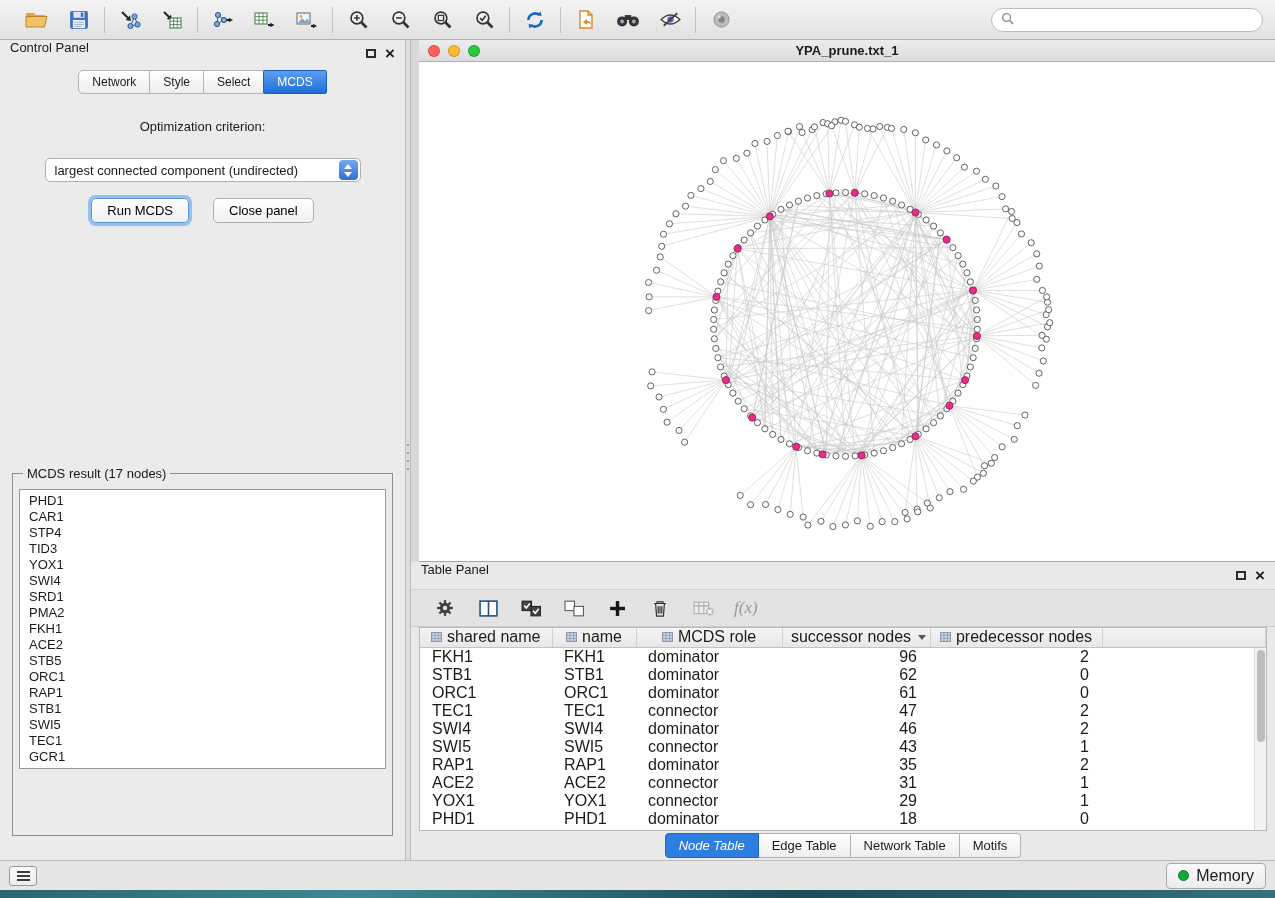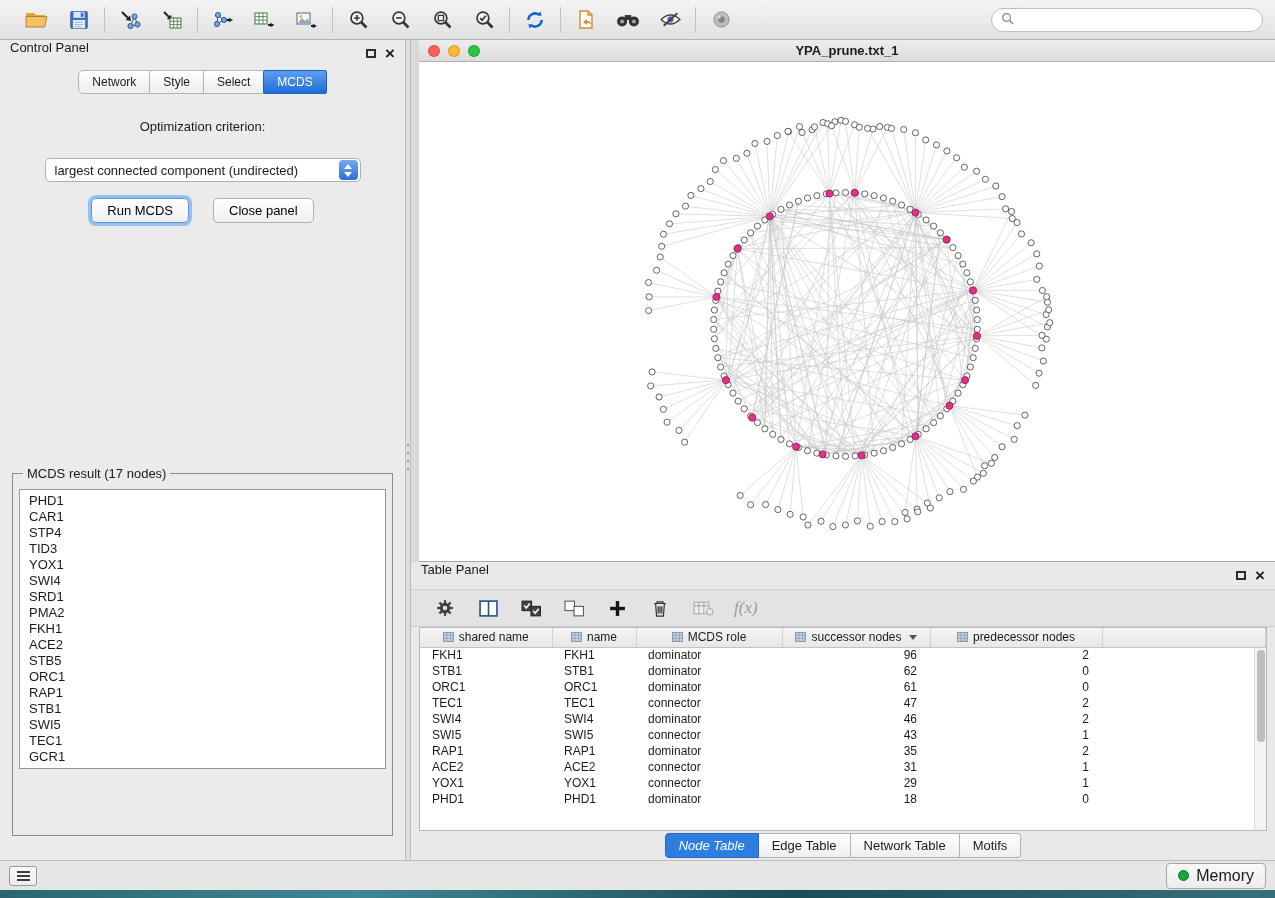--- a/index.html
+++ b/index.html
@@ -76,21 +76,21 @@
   .net-canvas-wrap svg{width:100%;height:100%;display:block;}
 
   
   .table-panel{flex:1;display:flex;flex-direction:column;background:#e9e9e9;min-height:0;}
   .tp-toolbar{height:38px;flex:0 0 auto;background:#e3e3e3;border-top:1px solid #d2d2d2;
     border-bottom:1px solid #cccccc;display:flex;align-items:center;gap:19px;padding:0 22px;}
   .tp-icon{width:24px;height:22px;display:flex;align-items:center;justify-content:center;}
   .fx{font-family:"Liberation Serif",serif;font-style:italic;font-size:17px;color:#9a9a9a;}
   .tp-table-wrap{flex:1;margin:0 8px;background:#fff;border:1px solid #b9b9b9;
     position:relative;overflow:hidden;min-height:0;}
-  table{border-collapse:collapse;width:100%;table-layout:fixed;font-size:12px;}
+  table{border-collapse:collapse;width:100%;table-layout:fixed;font-size:16px;}
   thead th{background:linear-gradient(#f5f5f5,#e7e7e7);border-right:1px solid #d2d2d2;
     border-bottom:1px solid #c2c2c2;font-weight:normal;height:19px;padding:0 4px;}
   .th-inner{display:flex;align-items:center;justify-content:center;gap:5px;white-space:nowrap;overflow:hidden;}
   .caret{width:0;height:0;border-left:4px solid transparent;border-right:4px solid transparent;
     border-top:5px solid #555;margin-left:2px;}
   tbody td{height:16px;padding:0 12px;white-space:nowrap;overflow:hidden;}
   tbody td.num{text-align:right;padding-right:13px;}
   .tp-scrollbar{position:absolute;top:20px;right:0;bottom:0;width:12px;background:#f3f3f3;
     border-left:1px solid #ddd;}
   .tp-thumb{position:absolute;top:2px;left:1.5px;width:8px;height:92px;background:#bdbdbd;border-radius:4px;}

